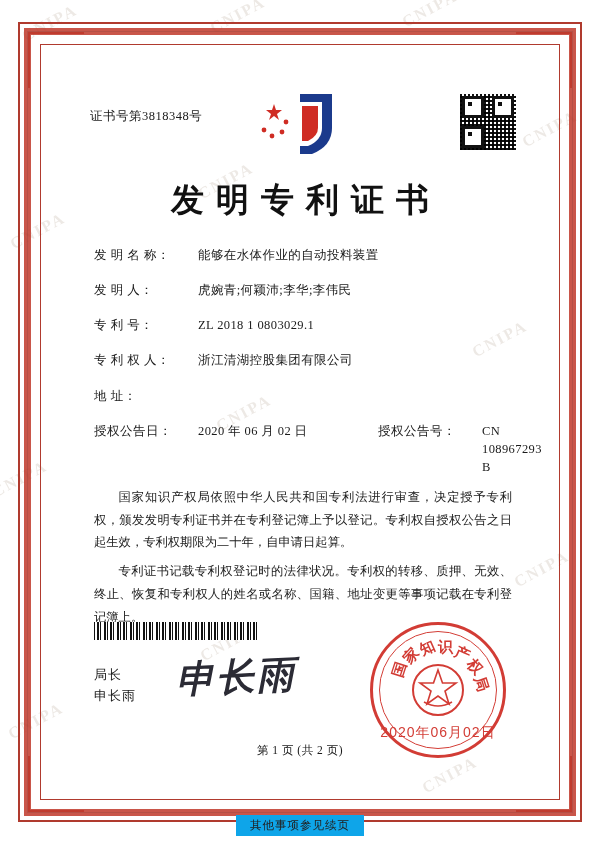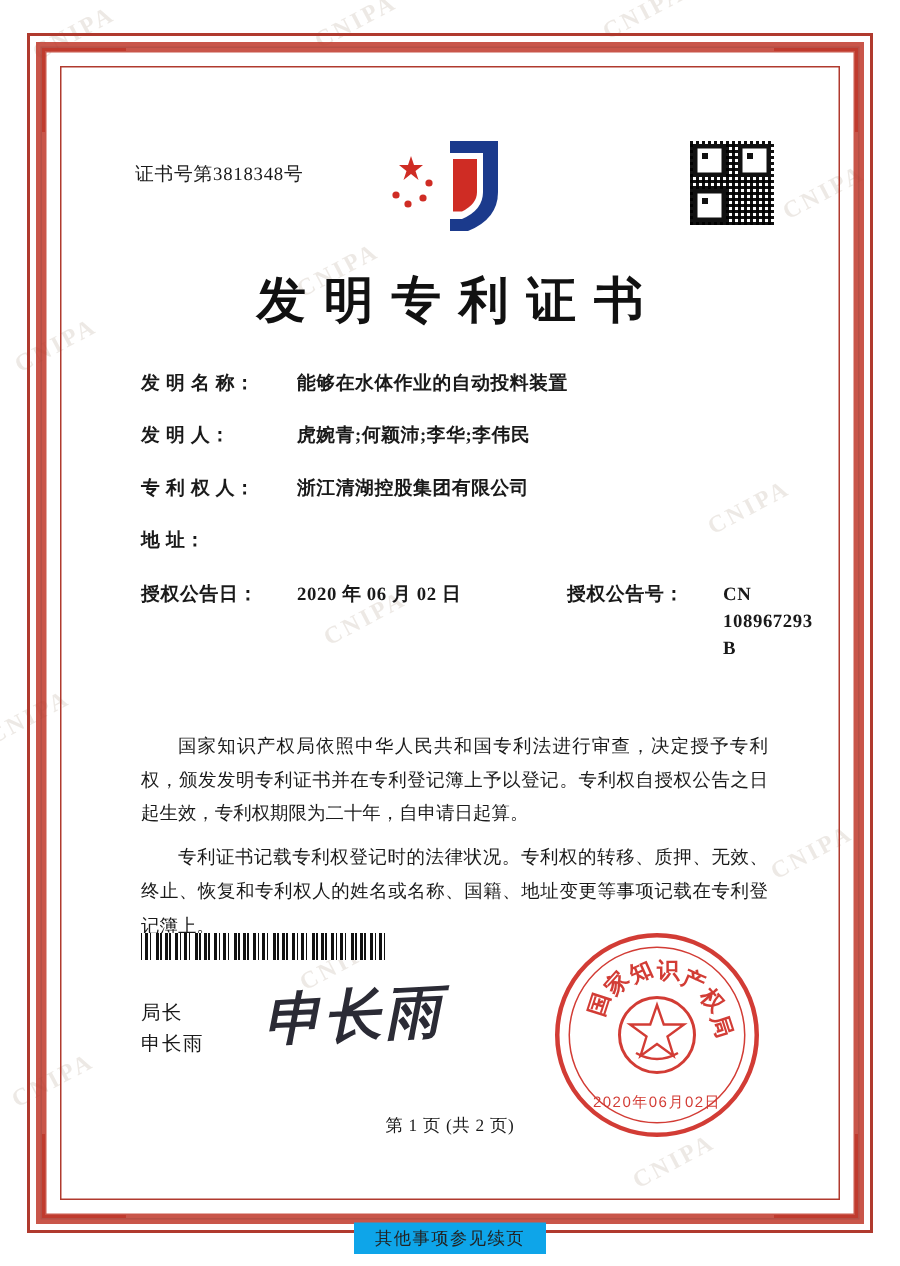--- a/index.html
+++ b/index.html
@@ -156,21 +156,20 @@
     text-indent: 12px;
     font-family: "DejaVu Serif", serif;
     color: #111;
   }
 
   .fields {
     position: absolute;
     left: 36px;
     right: 32px;
     top: 180px;
-    font-weight: bold;
   }
   .field-row {
     display: flex;
     align-items: baseline;
     margin-bottom: 17px;
     font-size: 12.5px;
     line-height: 1.45;
   }
   .field-label {
     width: 104px;
@@ -282,21 +281,21 @@
     color: #cf2c24;
     font-family: "DejaVu Serif", serif;
     transform-origin: 0 0;
   }
   .seal-bottom {
     position: absolute;
     left: 0;
     right: 0;
     bottom: 13px;
     text-align: center;
-    font-size: 10px;
+    font-size: 14px;
     color: #cf2c24;
     letter-spacing: 1px;
     font-family: "Liberation Sans", sans-serif;
   }
 
   .page-num {
     position: absolute;
     left: 0;
     right: 0;
     bottom: 24px;
@@ -380,20 +379,24 @@
     <div class="fields">
       <div class="field-row">
         <div class="field-label">发 明 名 称：</div>
         <div class="field-value">能够在水体作业的自动投料装置</div>
       </div>
       <div class="field-row">
         <div class="field-label">发  明  人：</div>
         <div class="field-value">虎婉青;何颖沛;李华;李伟民</div>
       </div>
       <div class="field-row">
+        <div class="field-label">专  利  号：</div>
+        <div class="field-value">ZL 2018 1 0803029.1</div>
+      </div>
+      <div class="field-row">
         <div class="field-label">专 利 权 人：</div>
         <div class="field-value">浙江清湖控股集团有限公司</div>
       </div>
       <div class="field-row">
         <div class="field-label">地      址：</div>
       </div>
       <div class="field-row dual">
         <div class="field-label">授权公告日：</div>
         <div class="field-value">2020 年 06 月 02 日</div>
         <div class="field-label2">授权公告号：</div>

